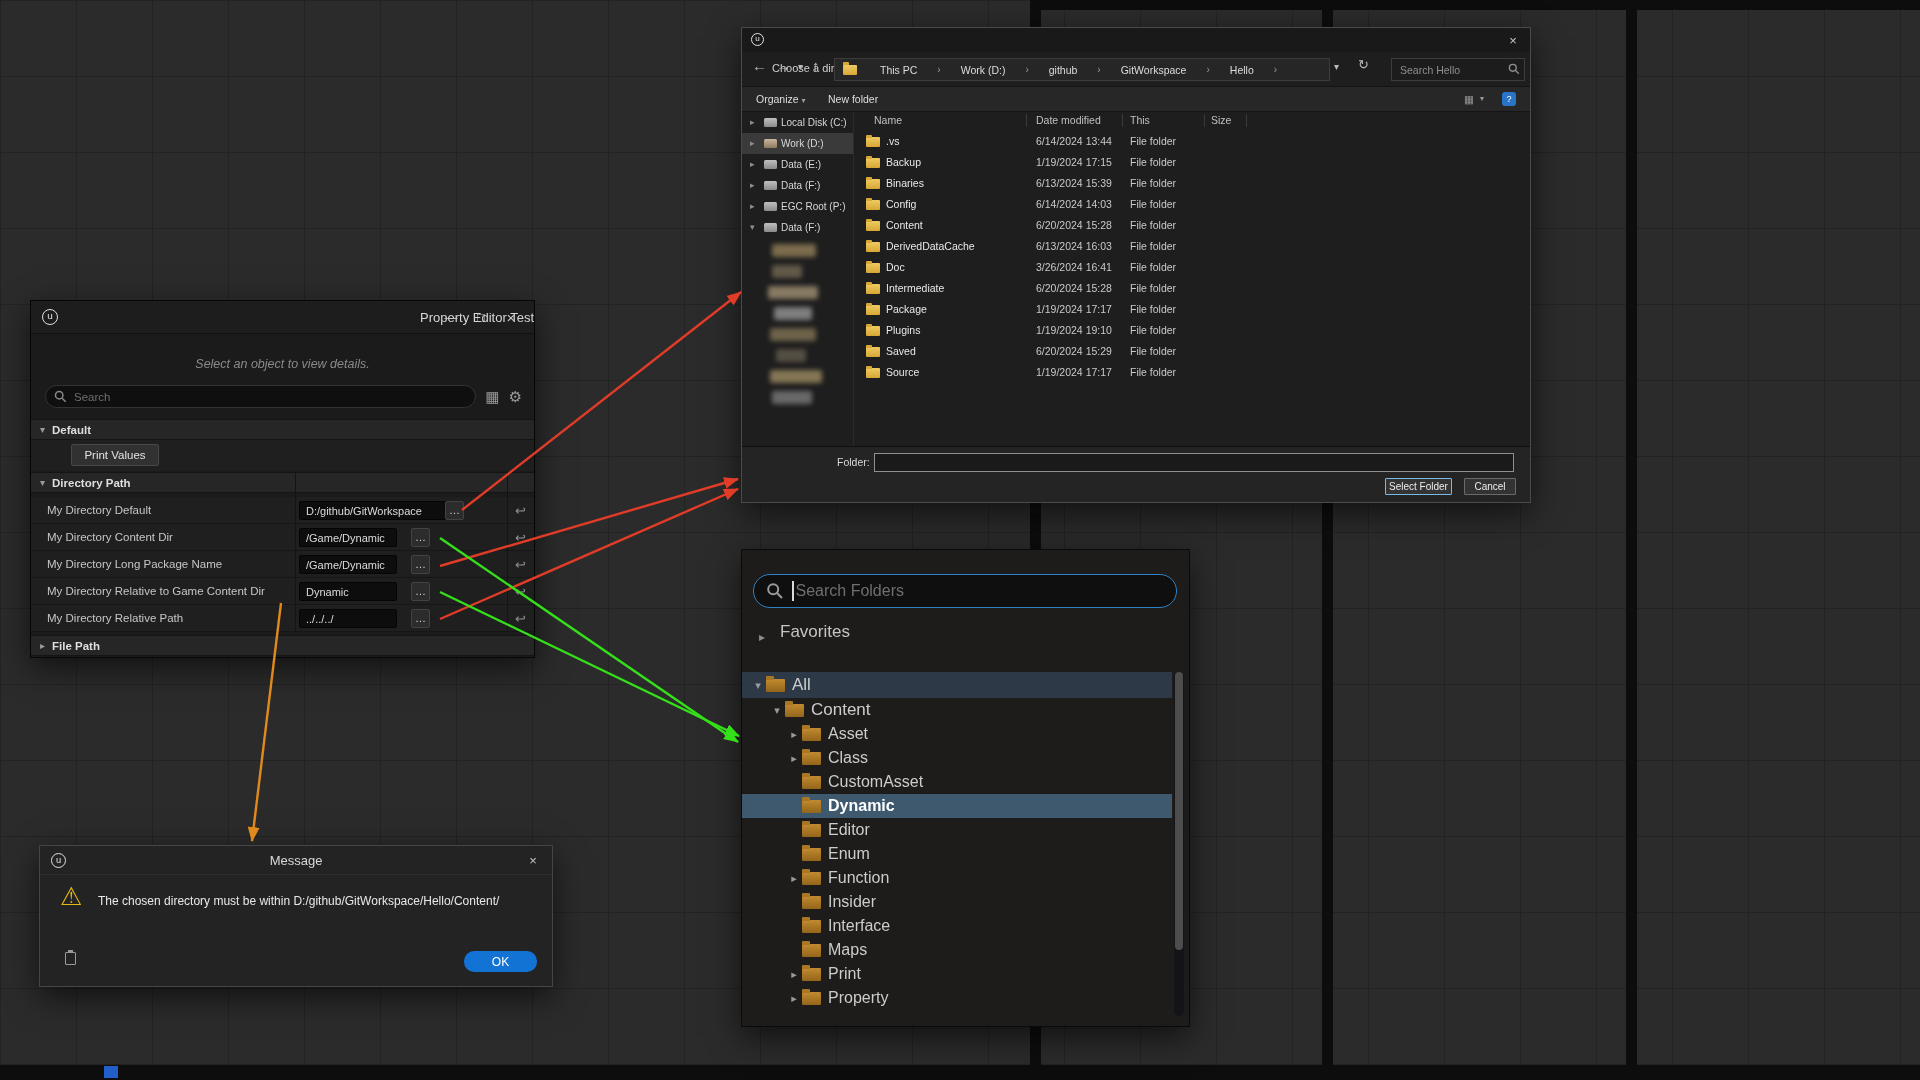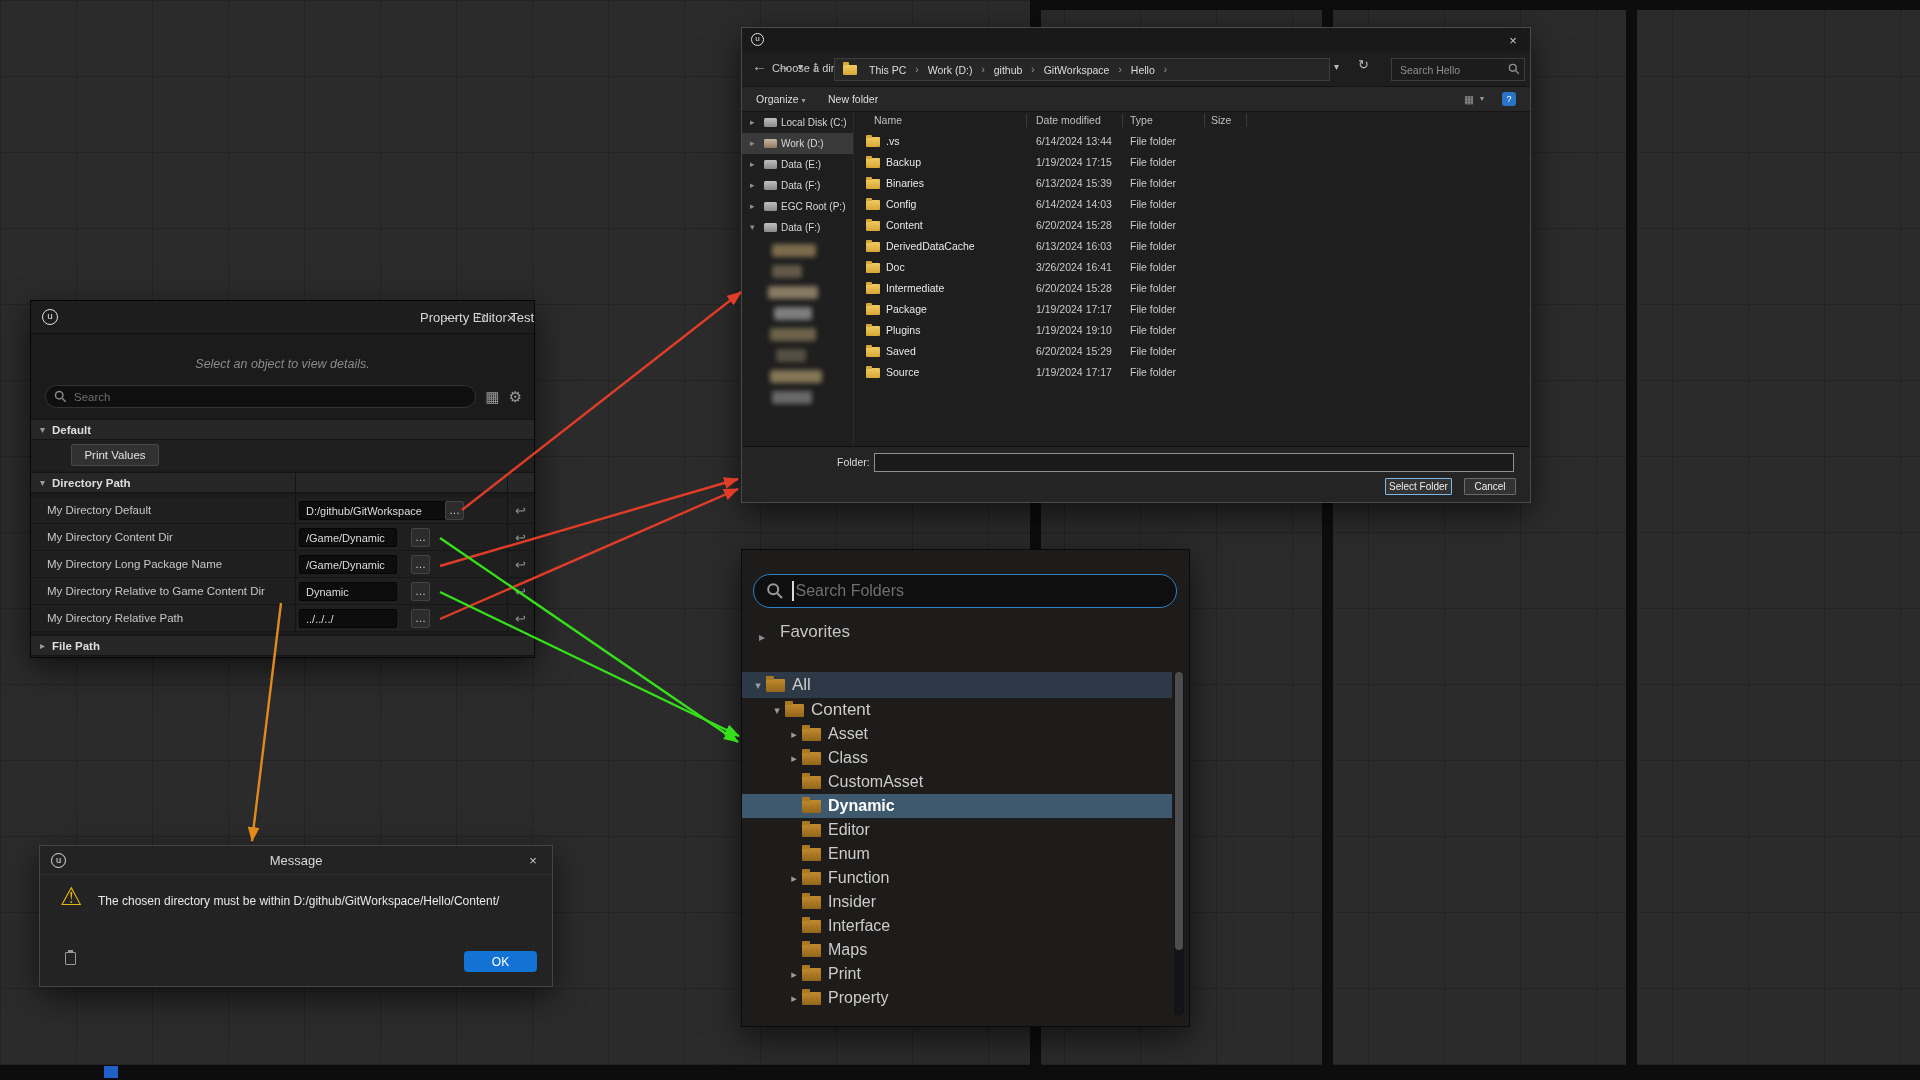--- a/index.html
+++ b/index.html
@@ -61,21 +61,21 @@
 
   
   .ex { left:741px; top:27px; width:790px; height:476px; background:#1e1e1e; border:1px solid #4a4a4a; }
   .ex-title { position:relative; height:24px; background:#191919; }
   .ex-title .ue-logo { position:absolute; left:9px; top:5px; width:13px; height:13px; font-size:13px; }
   .ex-title .t { position:absolute; left:30px; top:0; line-height:24px; color:#cfcfcf; font-size:11px;margin-top:28px; }
   .ex-title .wbtn { position:absolute; right:2px; top:0; height:24px; }
   .ex-nav { position:absolute; left:0; right:0; top:24px; height:34px; }
   .ex-nav .nbtn { position:absolute; top:5px; background:none; border:none; color:#b9b9b9; font-size:15px; font-family:inherit; }
   .crumbbox { position:absolute; left:92px; top:6px; width:496px; height:23px; background:#262626;
-    border:1px solid #3c3c3c; display:flex; align-items:center; padding-left:6px; gap:6px; }
+    border:1px solid #3c3c3c; display:flex; align-items:center; padding-left:6px; gap:17px; }
   .crumb { color:#dcdcdc; font-size:10.5px; padding:0 3px; white-space:nowrap; }
   .csep { color:#9a9a9a; font-size:10px; }
   .ex-search { position:absolute; left:649px; top:6px; width:134px; height:23px; }
   .ex-search input { width:100%; height:100%; background:#1c1c1c; border:1px solid #3c3c3c;
     color:#bdbdbd; font-size:10.5px; padding:0 22px 0 8px; outline:none; font-family:inherit; }
   .ex-search input::placeholder { color:#8f8f8f; }
   .ex-search svg { position:absolute; right:5px; top:5px; }
   .ex-toolbar { position:absolute; left:0; right:0; top:58px; height:26px; background:#272727;
     border-top:1px solid #141414; border-bottom:1px solid #141414; }
   .ex-toolbar .titem { position:absolute; top:0; line-height:24px; color:#dedede; font-size:10.5px;
@@ -142,21 +142,21 @@
   .mg-title { position:relative; height:29px; border-bottom:1px solid #2e2e2e; }
   .mg-title .ue-logo { position:absolute; left:11px; top:7px; width:15px; height:15px; font-size:15px; }
   .mg-title .t { position:absolute; left:0; right:0; top:0; line-height:29px; text-align:center; color:#d8d8d8; font-size:13px; }
   .mg-title .wbtn { position:absolute; right:4px; top:0; height:29px; }
   .mg-warn { position:absolute; left:20px; top:36px; color:#e2b714; font-size:25px; }
   .mg-text { position:absolute; left:58px; top:48px; right:14px; color:#e8e8e8; font-size:12px; }
   .mg-copy { position:absolute; left:25px; top:106px; width:11px; height:13px; border:1.2px solid #9a9a9a;
     border-radius:1px; background:none; }
   .mg-copy::before { content:""; position:absolute; left:2px; top:-3.5px; width:5px; height:2.5px; background:#9a9a9a; }
   .mg-ok { position:absolute; left:424px; top:105px; width:73px; height:21px; background:#1273d4; border:none;
-    border-radius:4px; color:#fff; font-size:12px; font-family:inherit; }
+    border-radius:10px; color:#fff; font-size:12px; font-family:inherit; }
 
   .arrows { position:absolute; left:0; top:0; z-index:50; pointer-events:none; }
 </style>
 </head>
 <body>
 
 <div class="canvas">
 
   <div class="band" style="left:1035px; top:0; width:885px; height:10px;"></div>
   <div class="band" style="left:0; top:1065px; width:1920px; height:15px;"></div>
@@ -324,21 +324,21 @@
       <div class="blurrow" style="left:32px; top:195px; width:38px; background:#8f8f8f"></div>
       <div class="blurrow" style="left:28px; top:216px; width:46px; background:#7c6f52"></div>
       <div class="blurrow" style="left:34px; top:237px; width:30px; background:#5f584a"></div>
       <div class="blurrow" style="left:28px; top:258px; width:52px; background:#96865f"></div>
       <div class="blurrow" style="left:30px; top:279px; width:40px; background:#767676"></div>
     </div>
 
     <div class="ex-cols">
       <span class="c" style="left:20px">Name</span>
       <span class="c" style="left:182px">Date modified</span>
-      <span class="c" style="left:276px">Type</span>
+      <span class="c" style="left:276px">This</span>
       <span class="c" style="left:357px">Size</span>
       <span class="vsep" style="left:172px"></span>
       <span class="vsep" style="left:268px"></span>
       <span class="vsep" style="left:350px"></span>
       <span class="vsep" style="left:392px"></span>
     </div>
 
     <div class="ex-files">
       <div class="frow">
           <span class="fold"></span>

